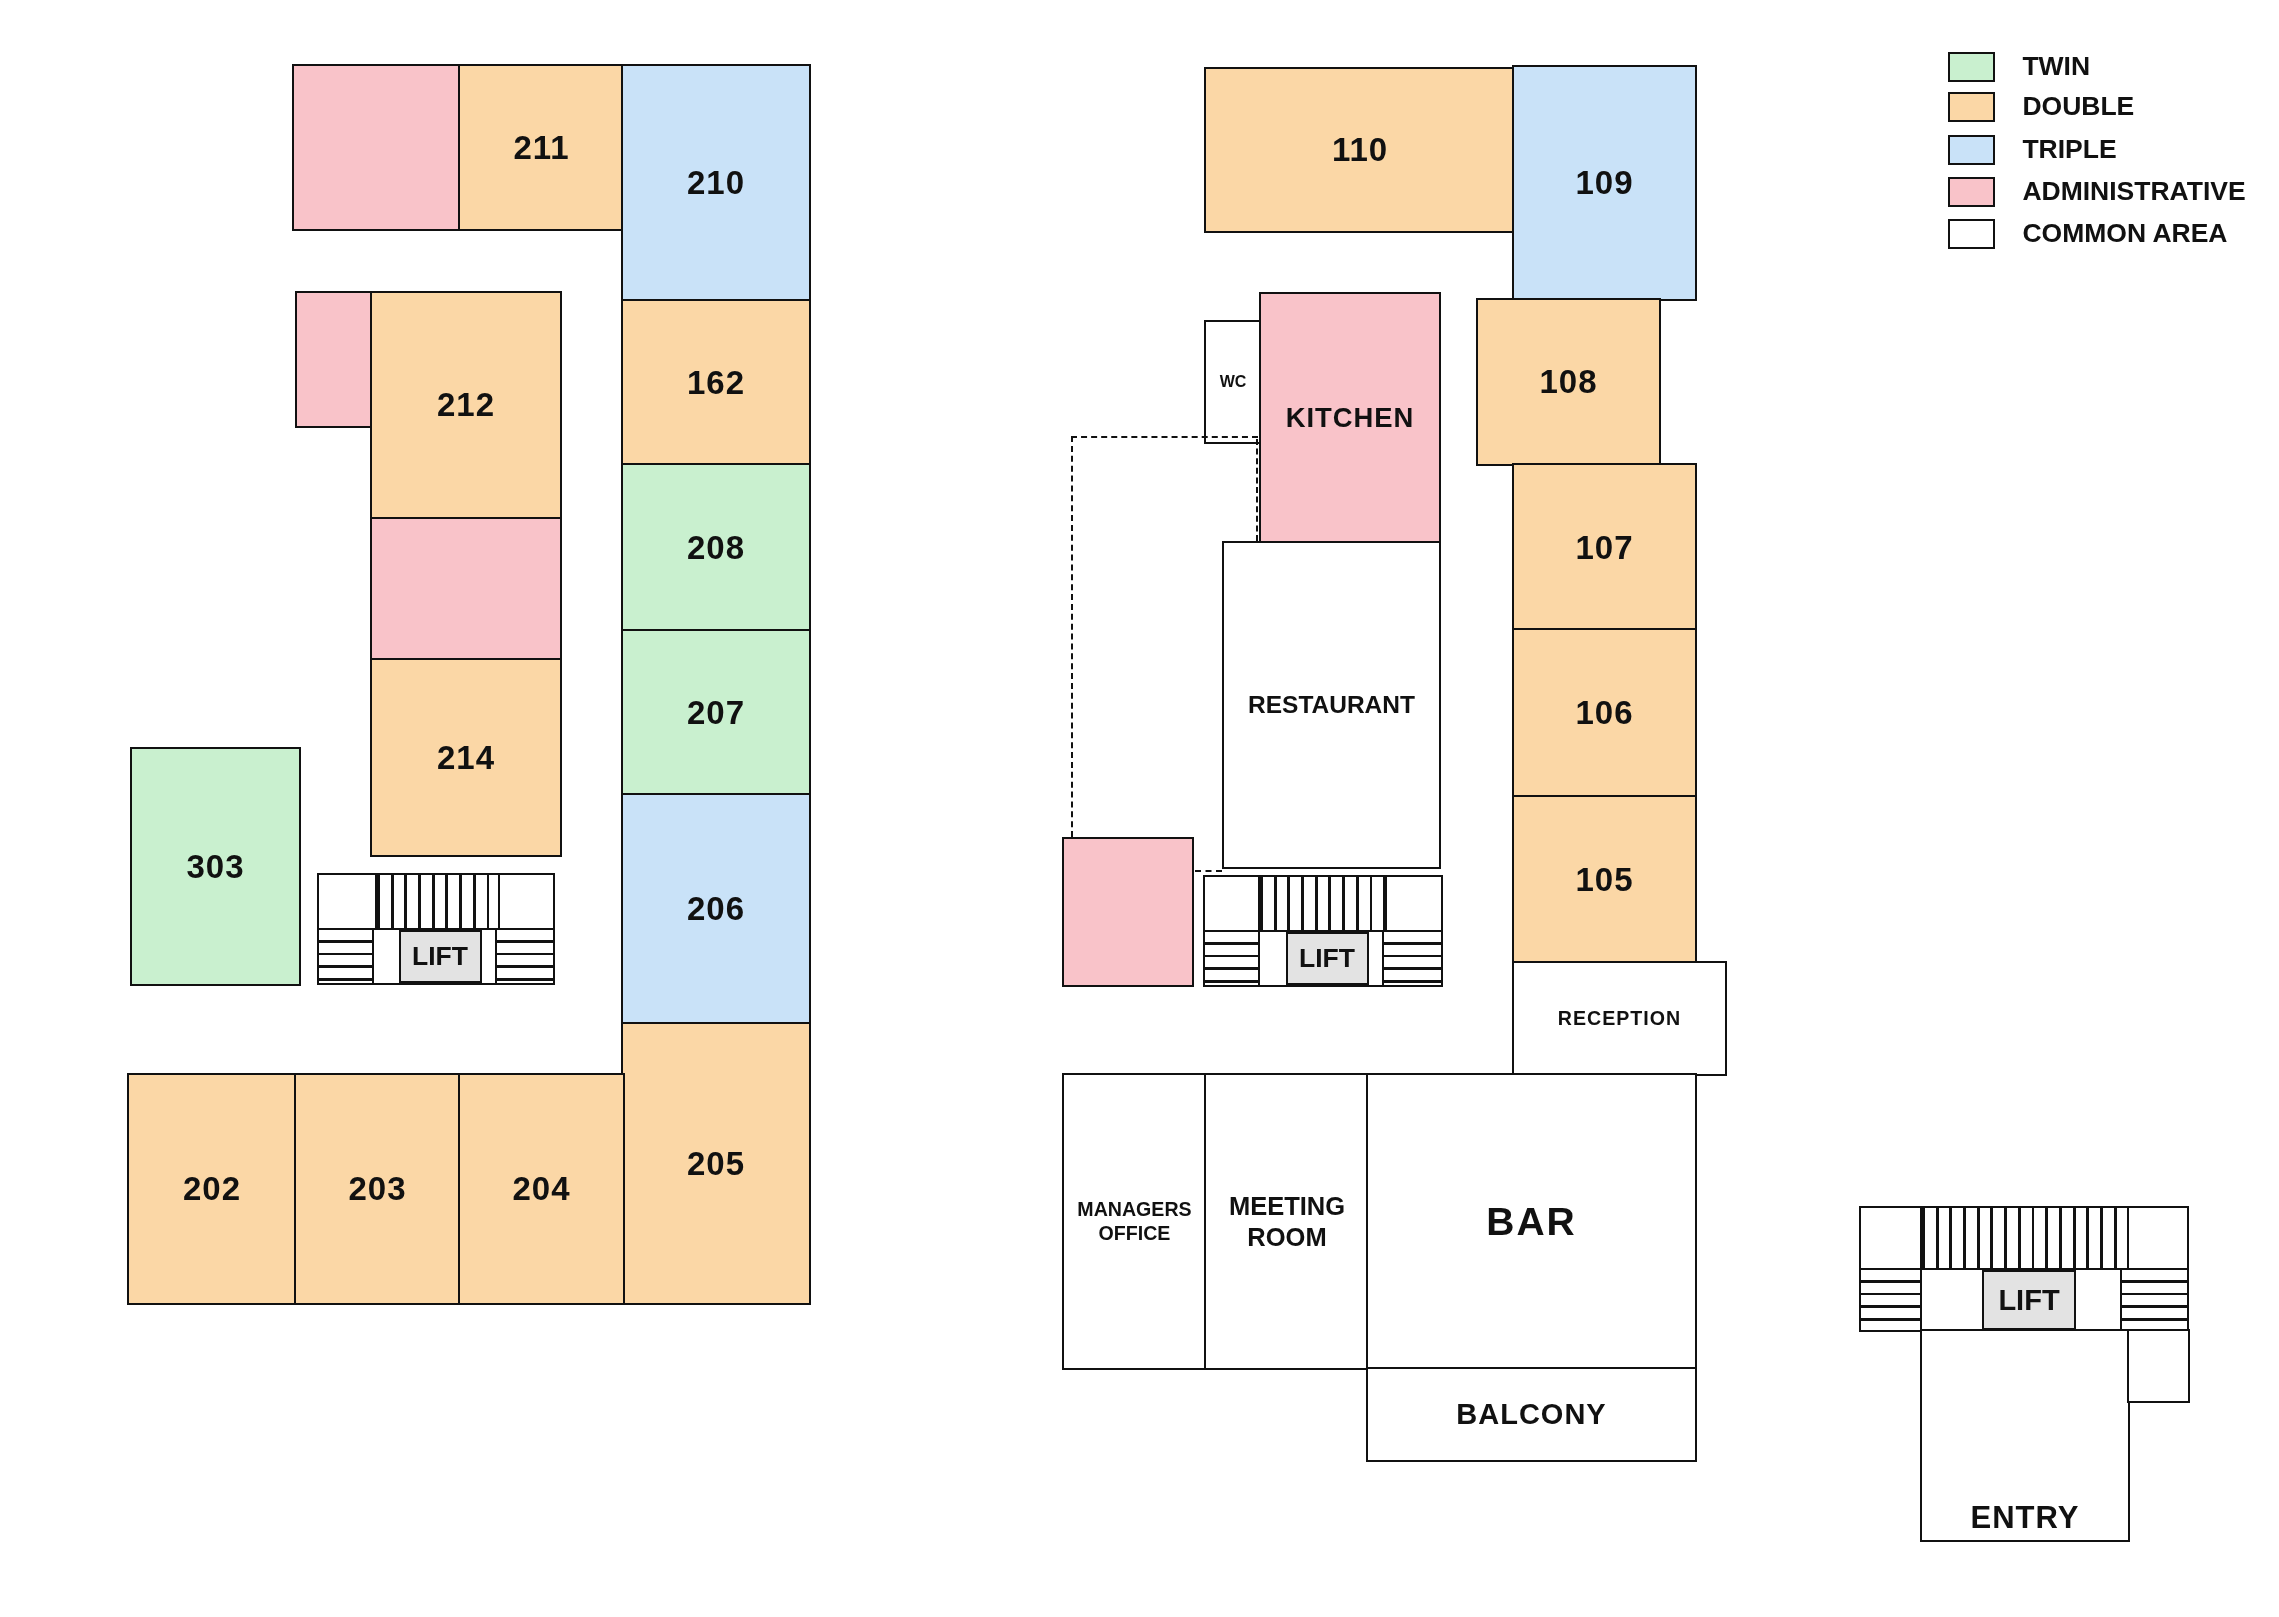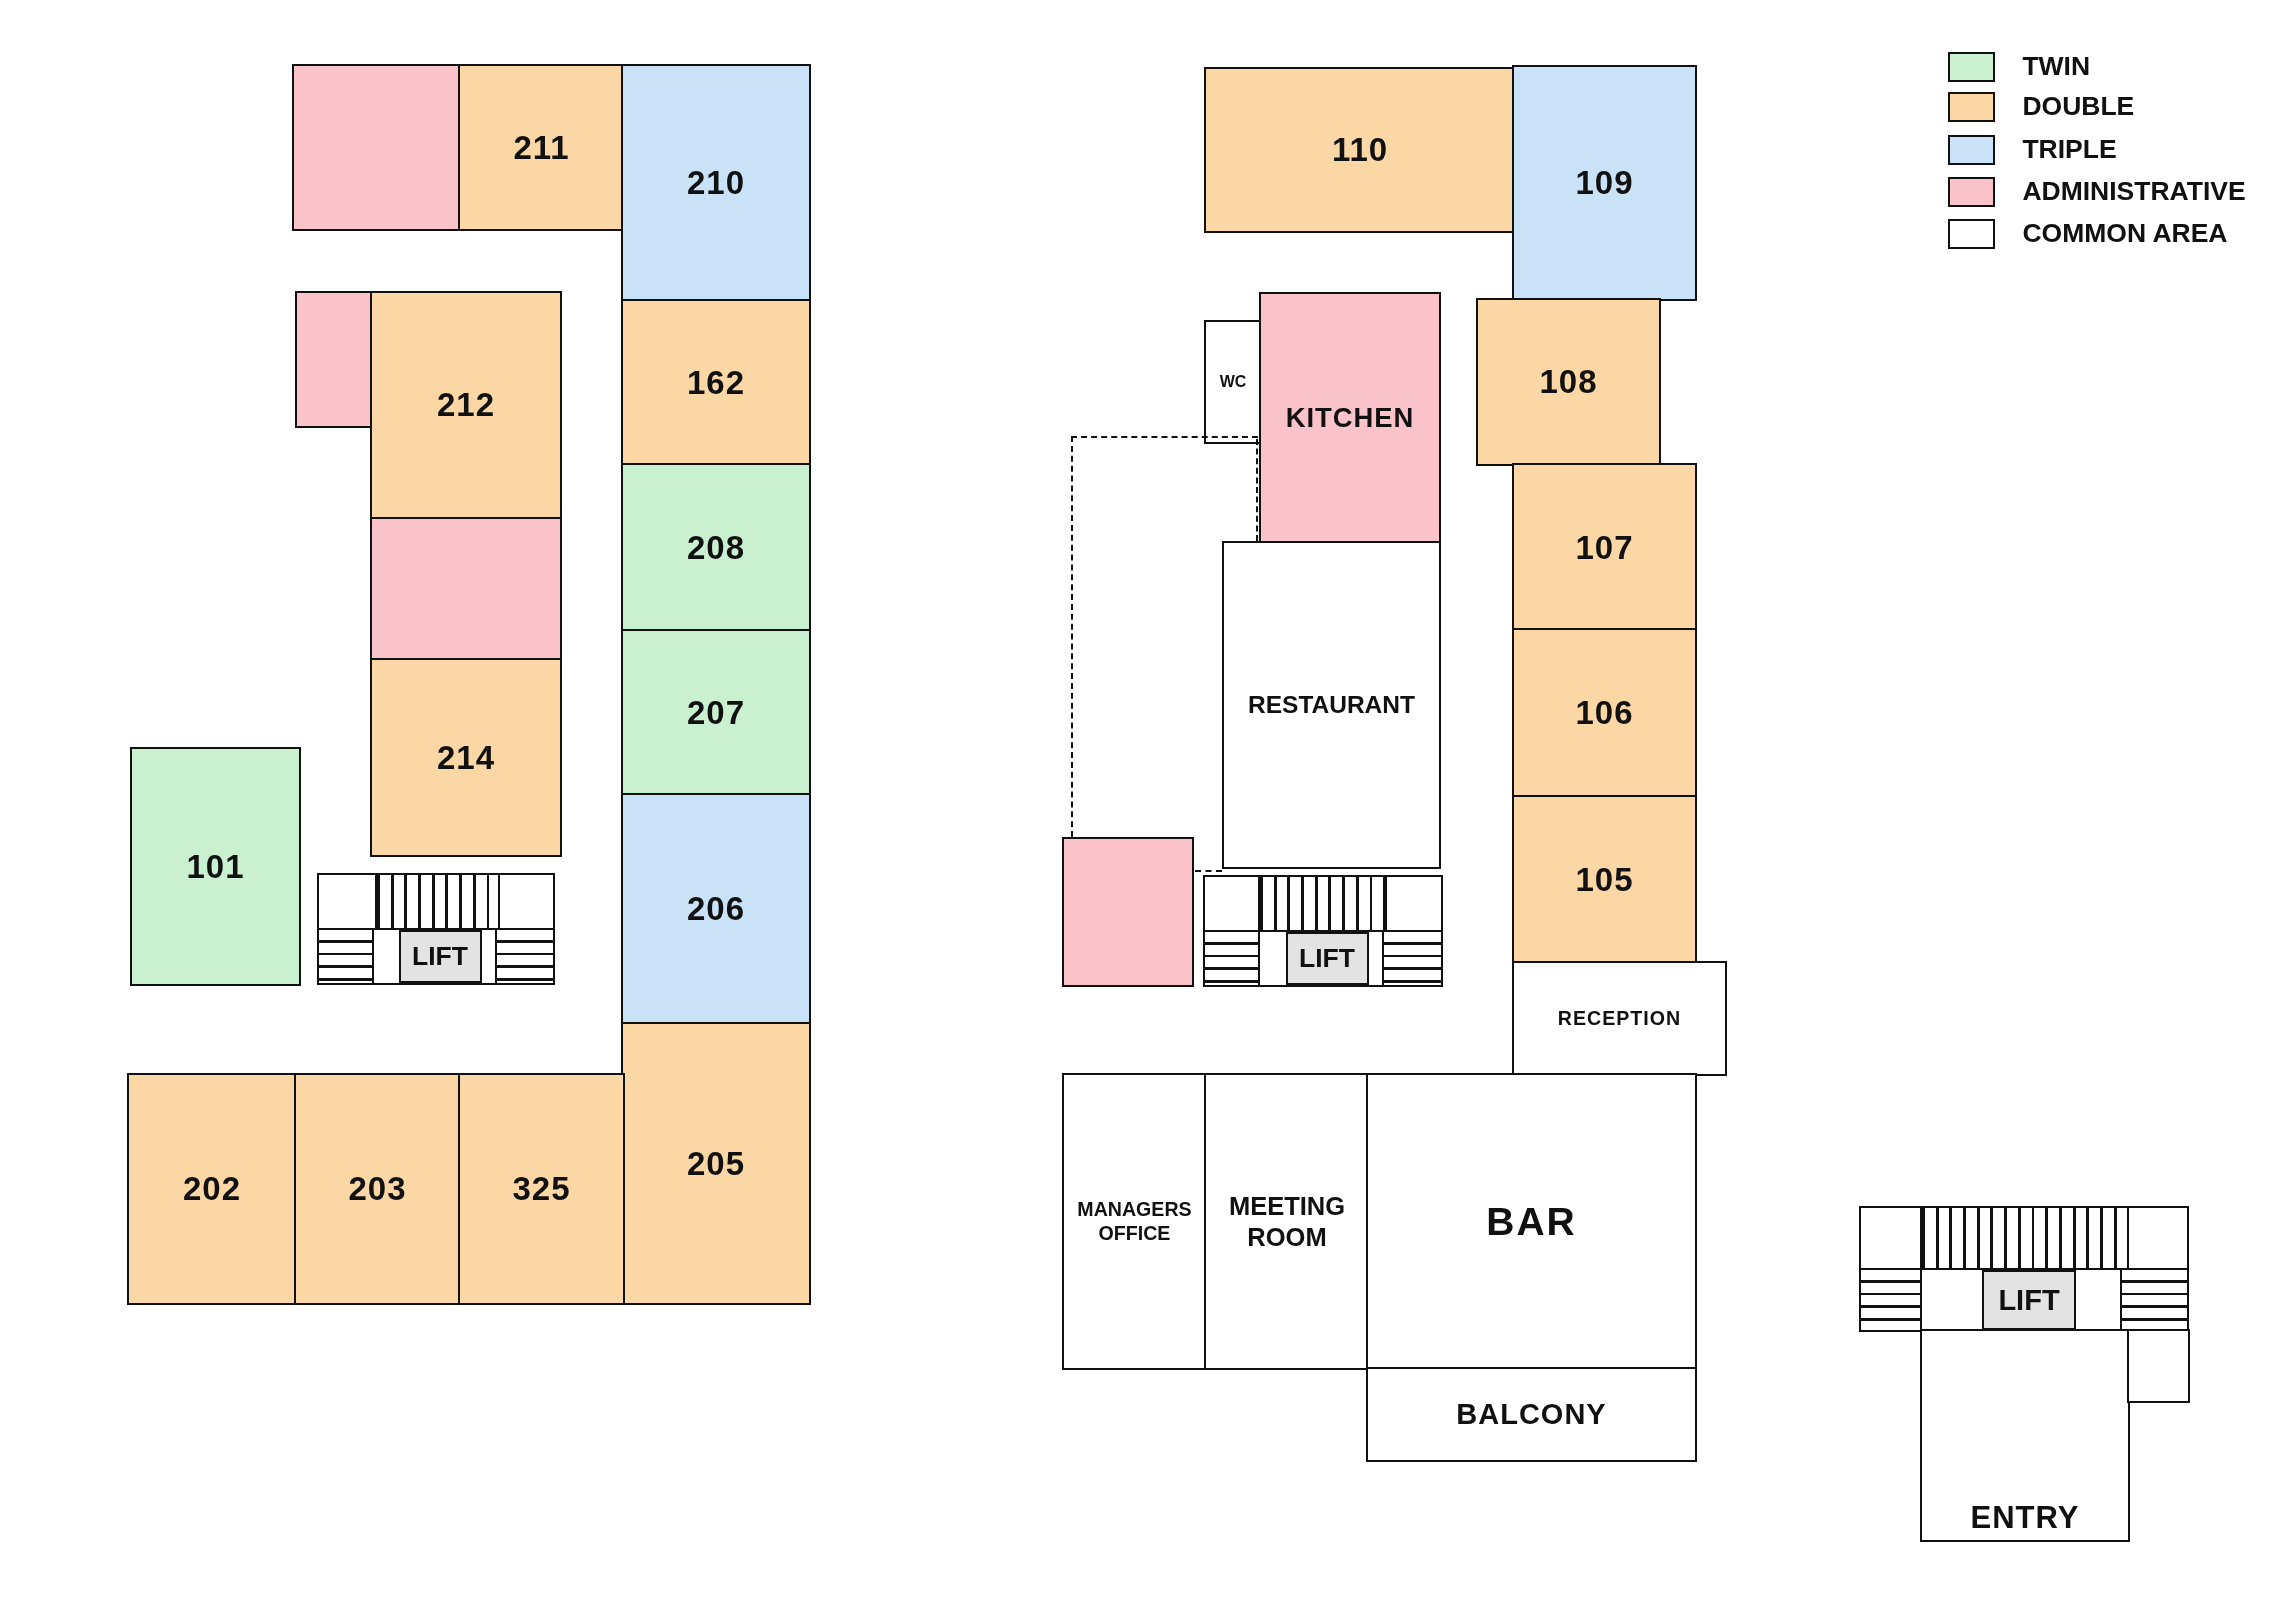--- a/index.html
+++ b/index.html
@@ -95,21 +95,21 @@
         <span class="num">207</span>
       </div>
     <div class="room triple" style="left:621px;top:793px;width:190px;height:232px;">
         <span class="num">206</span>
       </div>
     <div class="room double" style="left:621px;top:1022px;width:190px;height:283px;">
         <span class="num">205</span>
       </div>
 
     <div class="room twin" style="left:130px;top:747px;width:171px;height:239px;">
-        <span class="num">101</span>
+        <span class="num">303</span>
       </div>
 
     <div class="stairs" style="left:317px;top:873px;width:238px;height:112px;">
       <div class="st-top">
         <div class="st-cell cl" style="width:58px;"></div>
         <div class="st-treads" style="flex:1;"></div>
         <div class="st-cell cr" style="width:55px;"></div>
       </div>
       <div class="st-bottom">
         <div class="st-flight fl" style="width:55px;"></div>
@@ -122,21 +122,21 @@
       </div>
     </div>
 
     <div class="room double" style="left:127px;top:1073px;width:170px;height:232px;">
         <span class="num">202</span>
       </div>
     <div class="room double" style="left:294px;top:1073px;width:167px;height:232px;">
         <span class="num">203</span>
       </div>
     <div class="room double" style="left:458px;top:1073px;width:167px;height:232px;">
-        <span class="num">325</span>
+        <span class="num">204</span>
       </div>
   </div>
 
   <div>
     <div class="room double" style="left:1204px;top:67px;width:312px;height:166px;">
         <span class="num">110</span>
       </div>
     <div class="room triple" style="left:1512px;top:65px;width:185px;height:236px;">
         <span class="num">109</span>
       </div>

